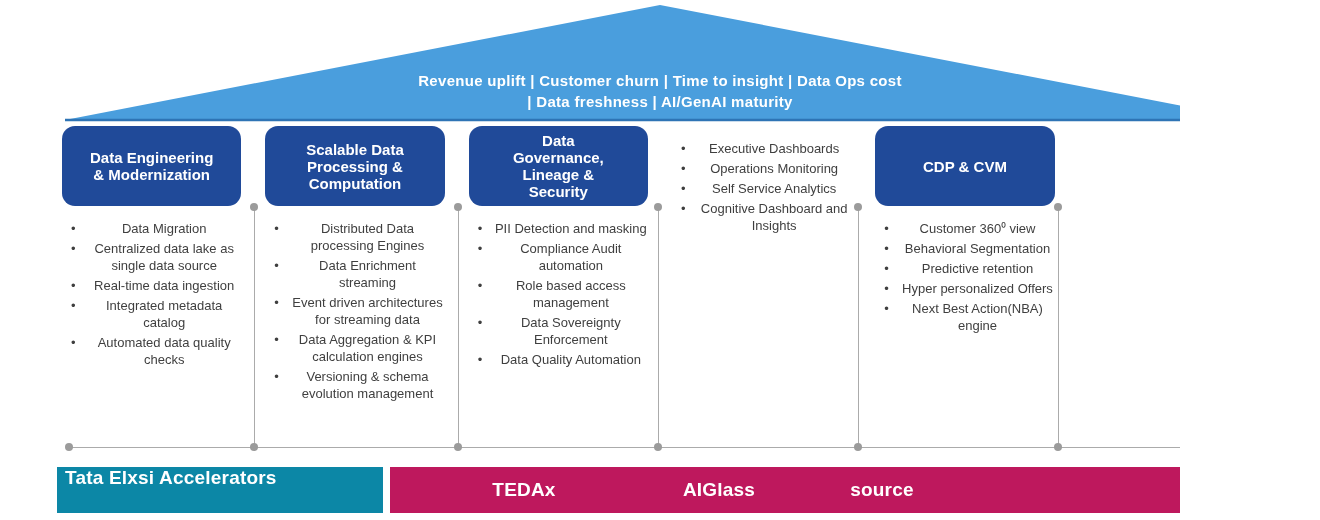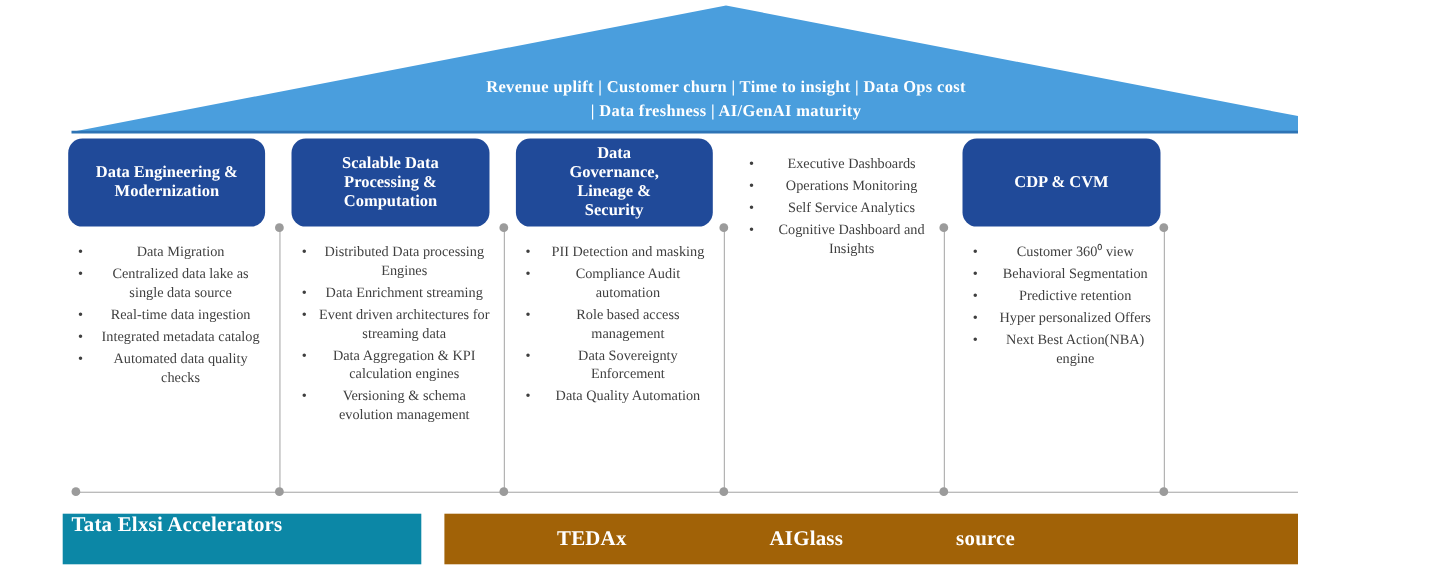--- a/index.html
+++ b/index.html
@@ -1,18 +1,18 @@
 <!DOCTYPE html>
 <html><head>
 <meta charset="utf-8">
 <style>
   html,body{margin:0;padding:0;background:#ffffff;}
   .canvas{
     position:relative;width:1180px;height:520px;background:#ffffff;overflow:hidden;
-    font-family:Liberation Serif, serif;
+    font-family:Liberation Sans, sans-serif;
   }
   
   .roof-svg{position:absolute;left:0;top:0;}
   .roof-text{
     position:absolute;left:0;top:70px;width:1320px;text-align:center;
     color:#ffffff;font-weight:bold;font-size:15px;line-height:21px;letter-spacing:.3px;
   }
   
   .hline{position:absolute;top:447px;left:69px;width:1187px;height:1px;background:#ababab;}
   .vline{position:absolute;top:207px;width:1px;height:240px;background:#ababab;}
@@ -36,21 +36,21 @@
   }
   .bullets li{position:relative;padding-left:15px;margin-bottom:3px;}
   .bullets li::before{content:"\2022";position:absolute;left:0;top:0;color:#3f3f3f;}
   
   .accel-label-box{
     position:absolute;left:57px;top:467px;width:326px;height:46px;background:#0c87a6;
     display:flex;color:#ffffff;font-weight:bold;font-size:19px;
     padding-left:8px;box-sizing:border-box;letter-spacing:.2px;
   }
   .accel-items-box{
-    position:absolute;left:404px;top:467px;width:870px;height:46px;background:#a16207;
+    position:absolute;left:390px;top:467px;width:870px;height:46px;background:#be185d;
     color:#ffffff;font-weight:bold;font-size:19px;letter-spacing:.2px;
   }
   .accel-item{position:absolute;top:50%;transform:translate(-50%,-50%);white-space:nowrap;}
   .accel-item:nth-of-type(1){left:134px;}
   .accel-item:nth-of-type(2){left:329px;}
   .accel-item:nth-of-type(3){left:492px;}
 </style>
 </head>
 <body>
 

